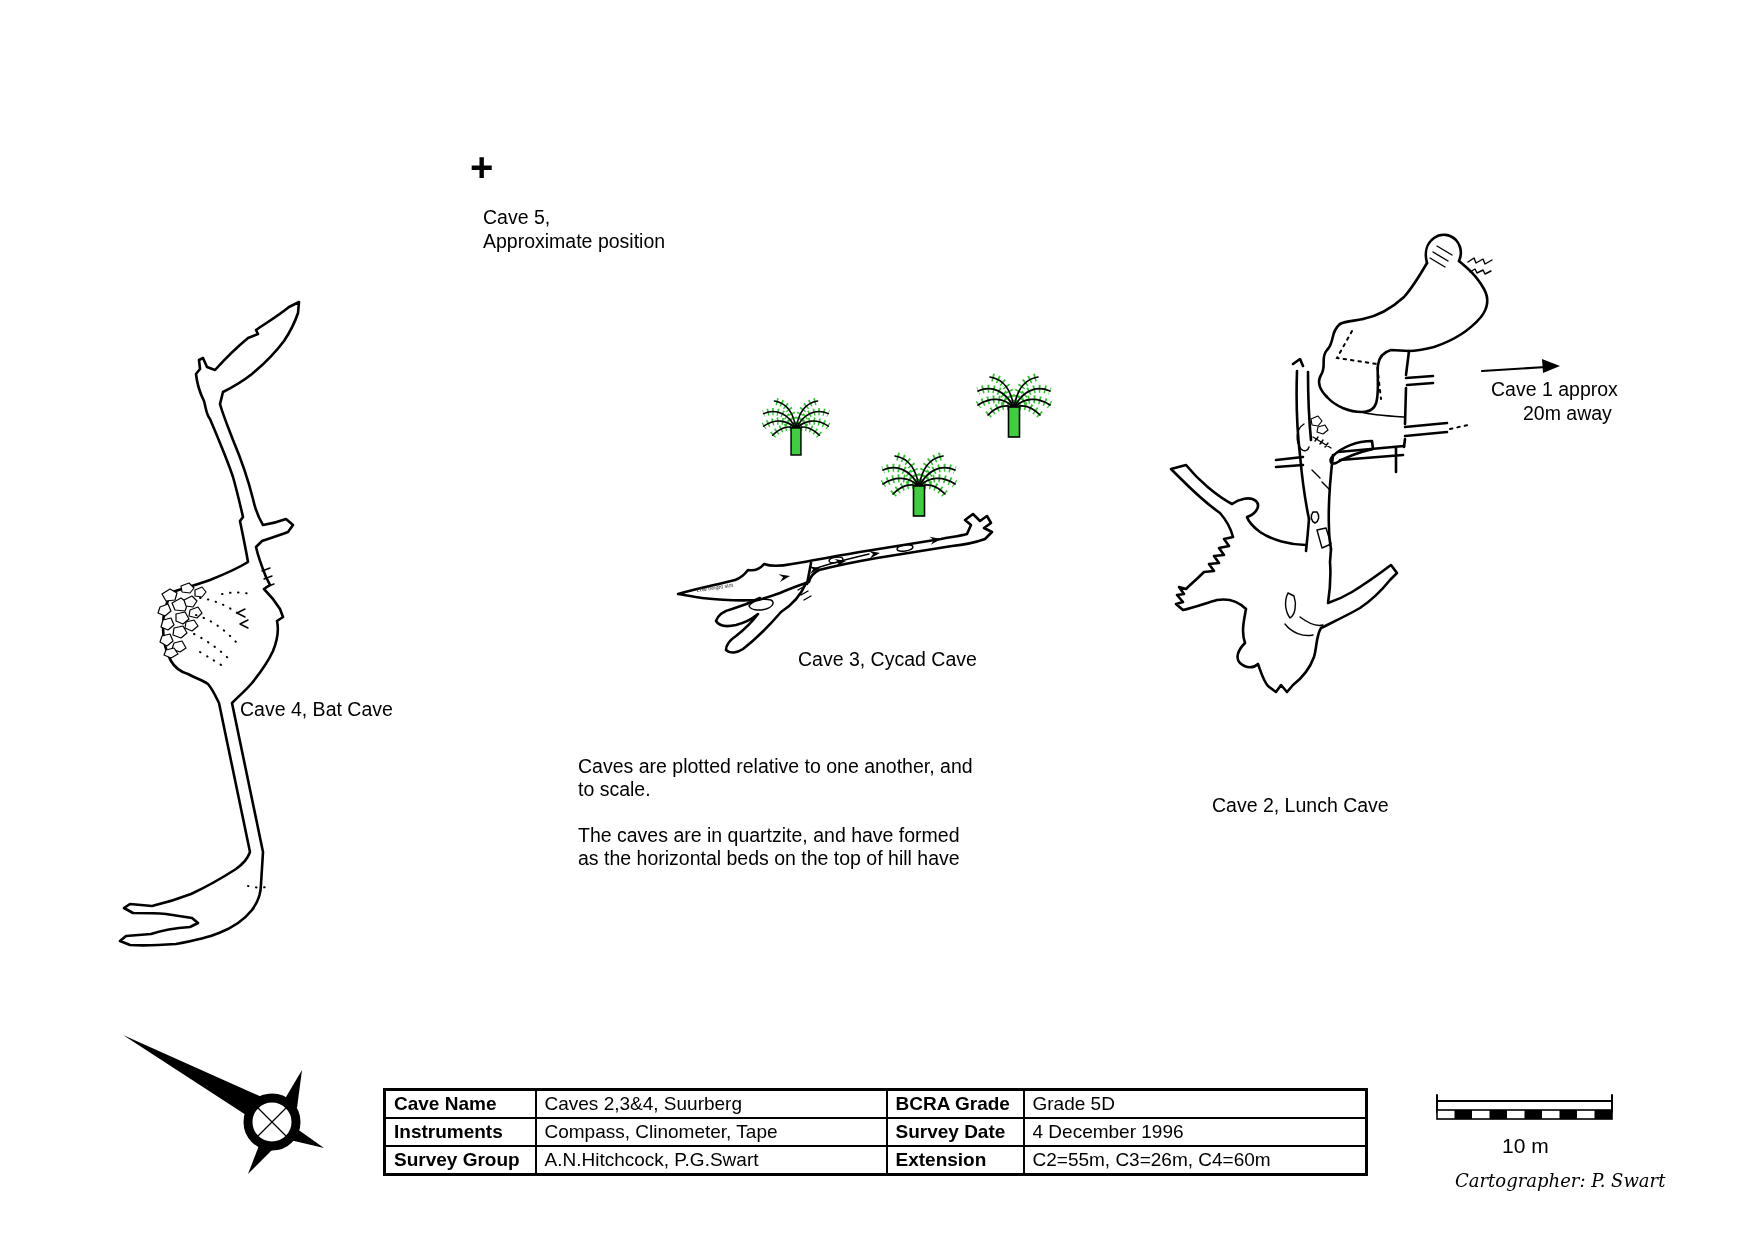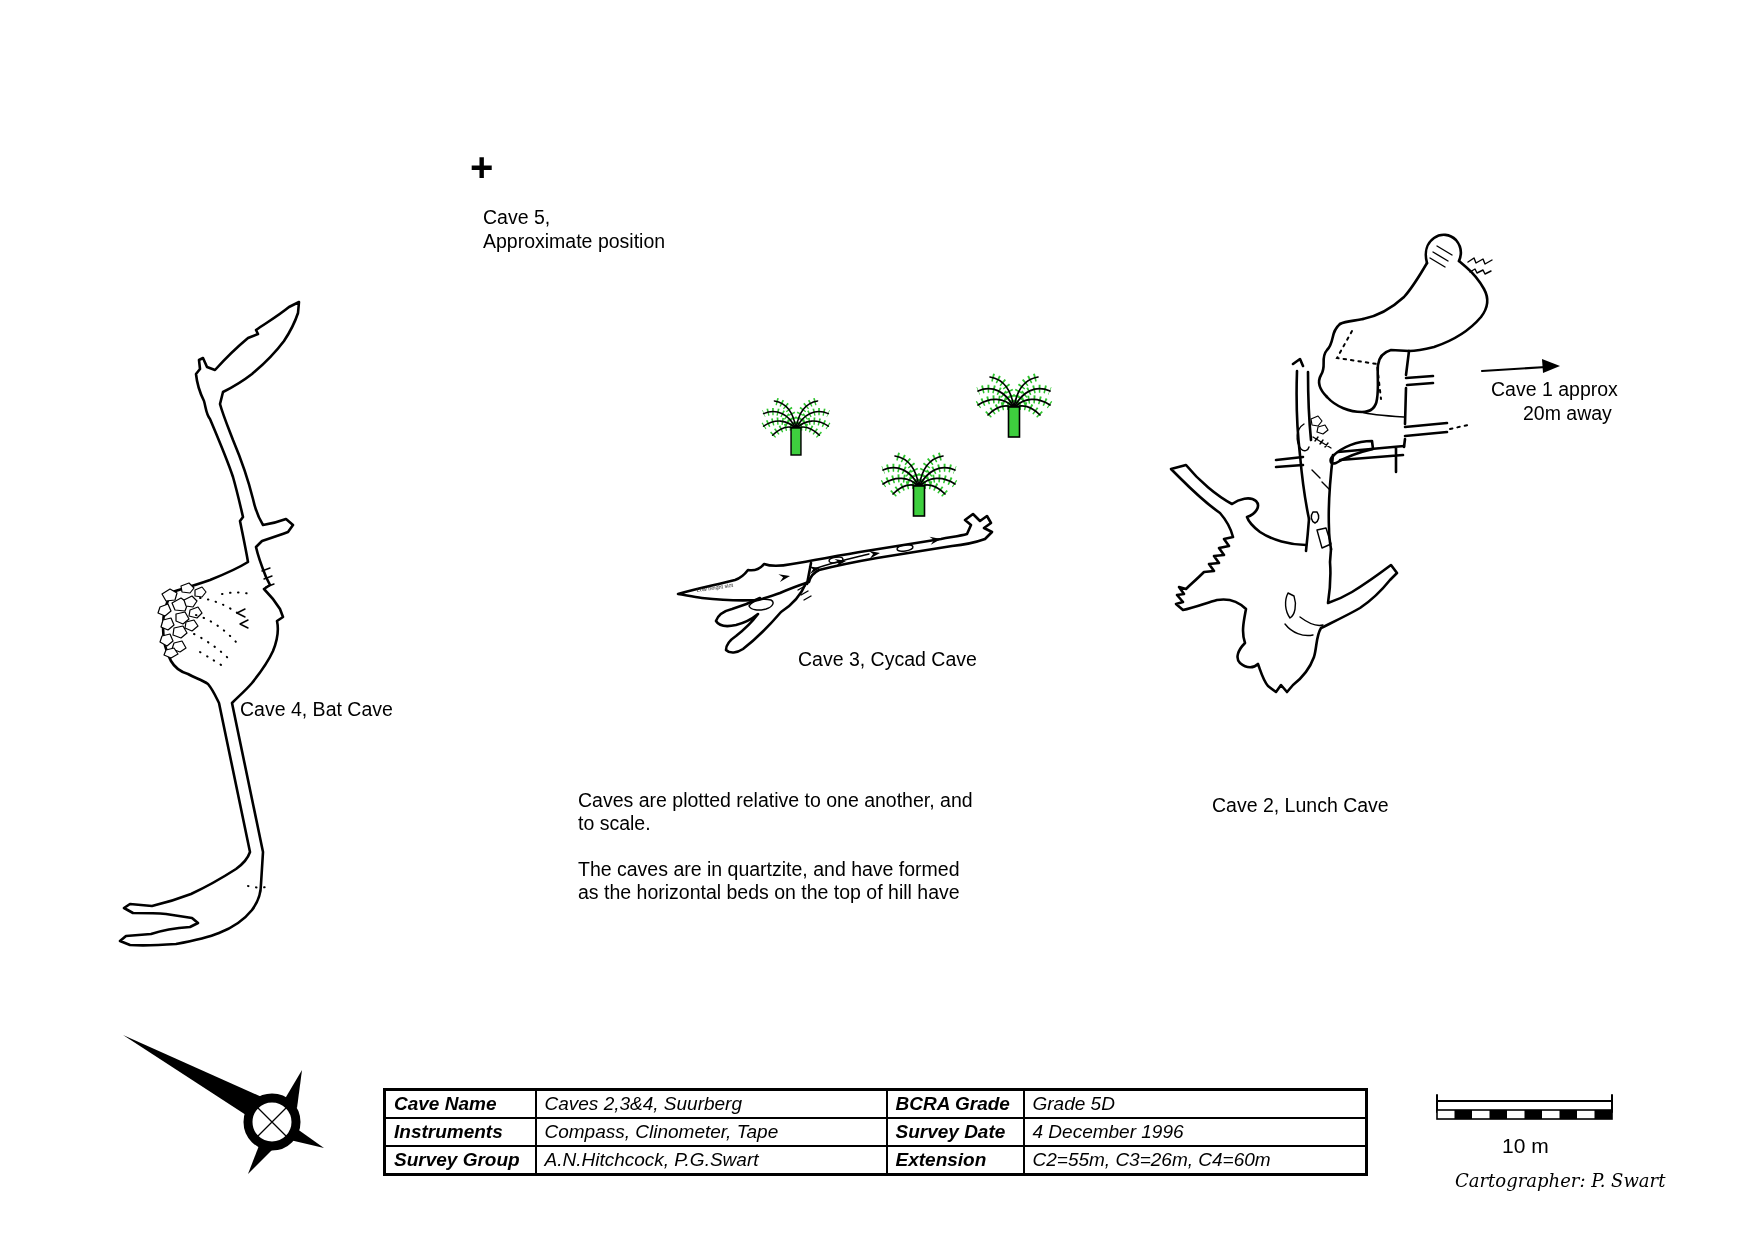--- a/index.html
+++ b/index.html
@@ -13,21 +13,21 @@
   .dash { stroke:var(--ink); fill:none; stroke-width:2; stroke-dasharray:2.5 5; stroke-linecap:round; }
   .dots { stroke:var(--ink); fill:none; stroke-width:2; stroke-dasharray:0.5 7.5; stroke-linecap:round; }
   .fillink { fill:var(--ink); stroke:none; }
   .leafstroke { stroke:var(--tree_leaf); fill:none; stroke-width:8; stroke-dasharray:1.7 3.8; }
   .frond { stroke:var(--ink); fill:none; stroke-width:1.7; stroke-linecap:round; }
   .trunk { fill:var(--tree_trunk); stroke:var(--ink); stroke-width:1.6; }
   .lbl { position:absolute; font-size:19.5px; color:var(--ink); white-space:nowrap; }
   .plus { position:absolute; font-size:40px; font-weight:bold; color:var(--ink); line-height:1; }
   .notes { position:absolute; font-size:19.5px; color:var(--ink); line-height:23px; }
   .notes .gap { height:23px; }
-  table.survey { position:absolute; left:383px; top:1088px; border-collapse:collapse; border:3px solid var(--ink); background:var(--background);font-style:italic; }
+  table.survey { position:absolute; left:383px; top:1088px; border-collapse:collapse; border:3px solid var(--ink); background:var(--background); }
   table.survey td { border:2px solid var(--ink); font-size:19px; padding:2px 8px; height:27px; vertical-align:middle; color:var(--ink); white-space:nowrap; }
   table.survey td.h { font-weight:bold; }
   .scale-label { position:absolute; font-size:21px; color:var(--ink); }
   .credit { position:absolute; font-family:"DejaVu Serif", serif; font-style:italic; font-size:18px; color:var(--ink); }
   .tinytext { font-size:5.5px; fill:#222; font-family:"Liberation Sans", sans-serif; }
 </style>
 </head>
 <body>
 
 <div class="canvas">
@@ -248,21 +248,21 @@
 <div class="lbl" style="left:483px; top:206px;text-align:right;">Cave 5,</div>
 <div class="lbl" style="left:483px; top:230px;">Approximate position</div>
 
 <div class="lbl" style="left:240px; top:670px;margin-top:28px;">Cave 4, Bat Cave</div>
 <div class="lbl" style="left:774px; top:648px;margin-left:24px;">Cave 3, Cycad Cave</div>
 <div class="lbl" style="left:1212px; top:762px;margin-top:32px;">Cave 2, Lunch Cave</div>
 
 <div class="lbl" style="left:1491px; top:378px;">Cave 1 approx</div>
 <div class="lbl" style="left:1523px; top:402px;">20m away</div>
 
-<div class="notes" style="left:578px; top:789px;">
+<div class="notes" style="left:578px; top:755px;">
   <div>Caves are plotted relative to one another, and</div>
   <div>to scale.</div>
   <div class="gap"></div>
   <div>The caves are in quartzite, and have formed</div>
   <div>as the horizontal beds on the top of hill have</div>
 </div>
 
 <table class="survey">
   <colgroup>
         <col style="width:151px">

